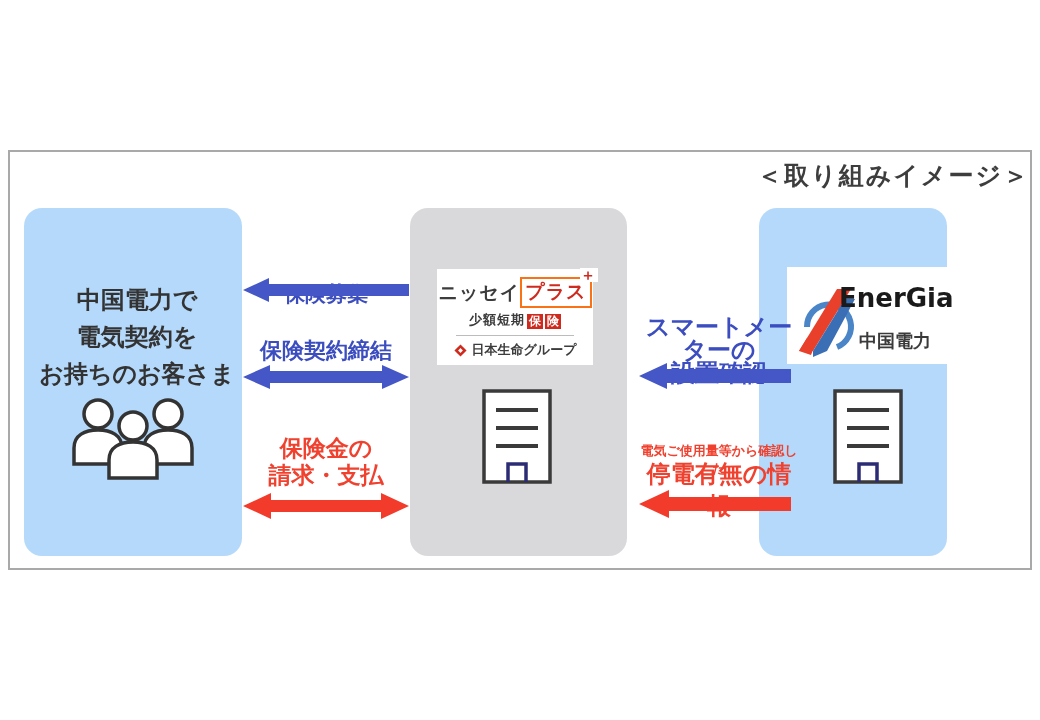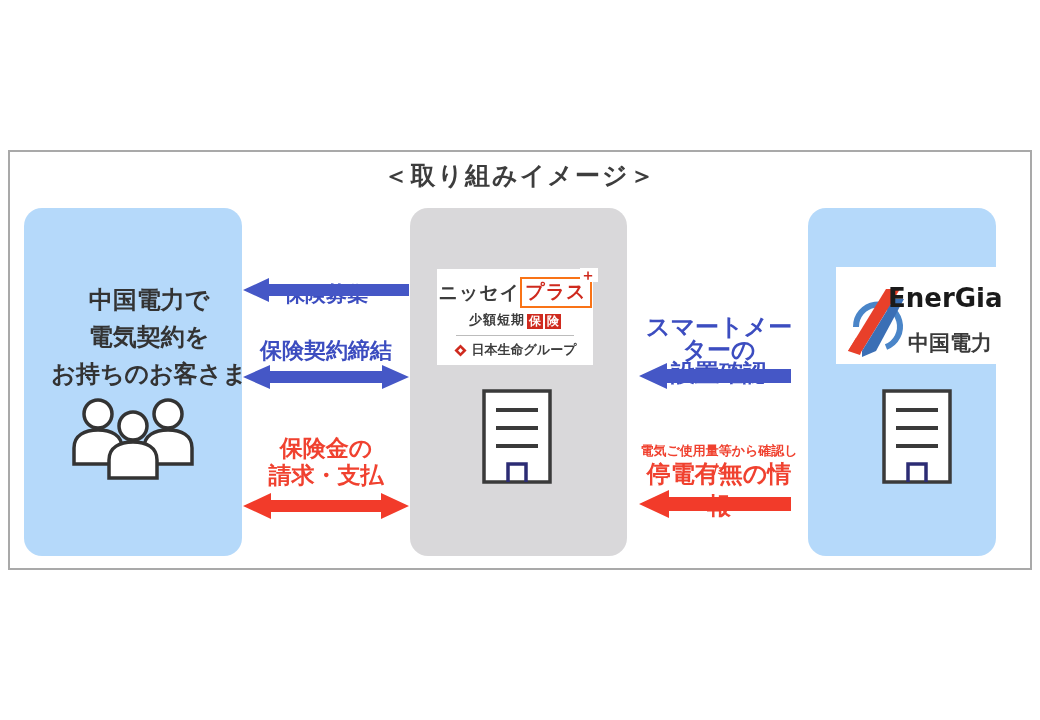--- a/index.html
+++ b/index.html
@@ -3,31 +3,31 @@
 <meta charset="utf-8">
 <style>
   * { margin: 0; padding: 0; box-sizing: border-box; }
   html,body { width: 1040px; height: 720px; background: #ffffff; overflow: hidden;
     font-family: "DejaVu Sans", "Liberation Sans", sans-serif; }
   .stage { position: absolute; left: 0; top: 0; width: 1040px; height: 720px; background:#fff; }
 
   .frame { position: absolute; left: 8px; top: 150px; width: 1024px; height: 420px;
     border: 2px solid #a9a9a9; background: #fff; }
 
-  .title { position: absolute; left: 0; top: 7px; width: 100%; text-align: center;
+  .title { position: absolute; left: 0; top: 7px; width: 100%; text-align: right;
     font-size: 25px; font-weight: bold; color: #3d3d3d; letter-spacing: 2px; }
 
   .box { position: absolute; top: 56px; height: 348px; border-radius: 18px; }
   .box.blue { background: #b5d9fa; }
   .box.gray { background: #d9d8da; padding-left: 23px; }
   .box-left  { left: 14px;  width: 218px; }
   .box-center{ left: 400px; width: 217px; }
-  .box-right { left: 798px; width: 188px; }
-
-  .customer-text { position: absolute; left: 16px; top: 74px; width: 100%; text-align: center;
+  .box-right { left: 749px; width: 188px; }
+
+  .customer-text { position: absolute; left: 4px; top: 74px; width: 100%; text-align: center;
     font-size: 24px; font-weight: bold; color: #333333; line-height: 37px; }
   .people { position: absolute; left: 41px; top: 186px; }
 
   .logo-card { position: absolute; background: #ffffff; }
   .nissay-card { left: 27px; top: 61px; width: 156px; height: 96px;
     display: flex; flex-direction: column; align-items: center; justify-content: center; }
   .nissay-row1 { display: flex; align-items: center; margin-top: 2px; }
   .nissay-name { font-size: 19px; font-weight: bold; color: #3c3c3c; letter-spacing: 1px; }
   .plus-box { position: relative; border: 2px solid #f97316; color: #cf2a1e;
     font-size: 19px; font-weight: bold; padding: 0 3px 1px 3px; letter-spacing: 1px; }
@@ -39,21 +39,21 @@
     padding: 1px 2px; margin-left: 2px; line-height: 13px; }
   .nissay-divider { width: 118px; height: 1px; background: #bcbcbc; margin: 6px 0 5px 0; }
   .nissay-row3 { display: flex; align-items: center; gap: 5px; text-align: center; }
   .diamond { width: 13px; height: 13px; position: relative; }
   .diamond svg { display:block; }
   .group-name { font-size: 13px; font-weight: bold; color: #3c3c3c; }
 
   .energia-card { left: 28px; top: 59px; width: 160px; height: 97px; }
   .energia-word { position: absolute; left: 52px; top: 16px; font-size: 26px; font-weight: bold;
     color: #1a1a1a; letter-spacing: 0px; }
-  .energia-company { position: absolute; left: 72px; top: 62px; font-size: 21px;
+  .energia-company { position: absolute; left: 72px; top: 62px; font-size: 18px;
     font-weight: bold; color: #3a3a3a; }
   .energia-mark { position: absolute; left: 6px; top: 8px; }
 
   .building { position: absolute; }
   .building.center-b { left: 70px; top: 180px; }
   .building.right-b  { left: 72px; top: 180px; }
 
   .gap-label { position: absolute; text-align: center; font-weight: bold; }
   .blue-t { color: #3c4dc0; }
   .red-t { color: #f0412f; }

